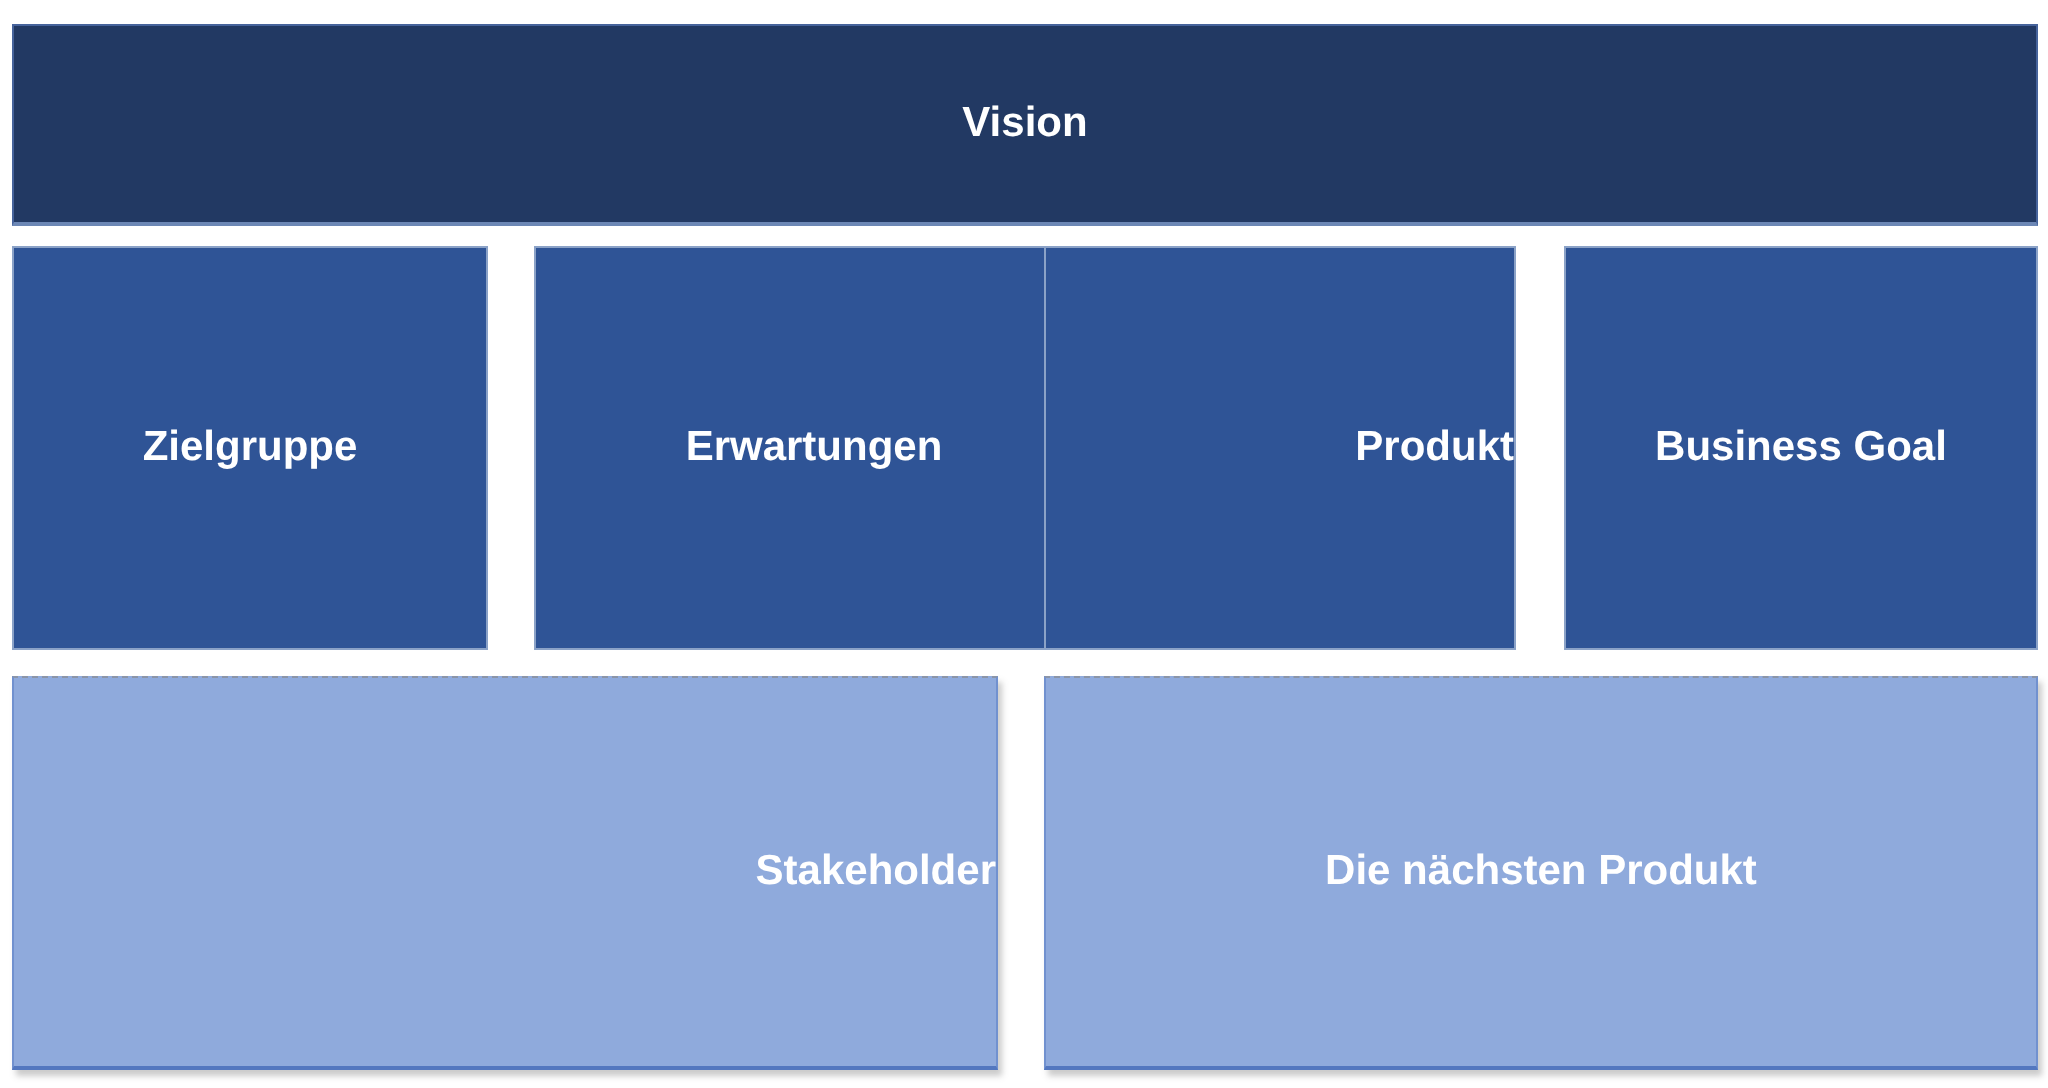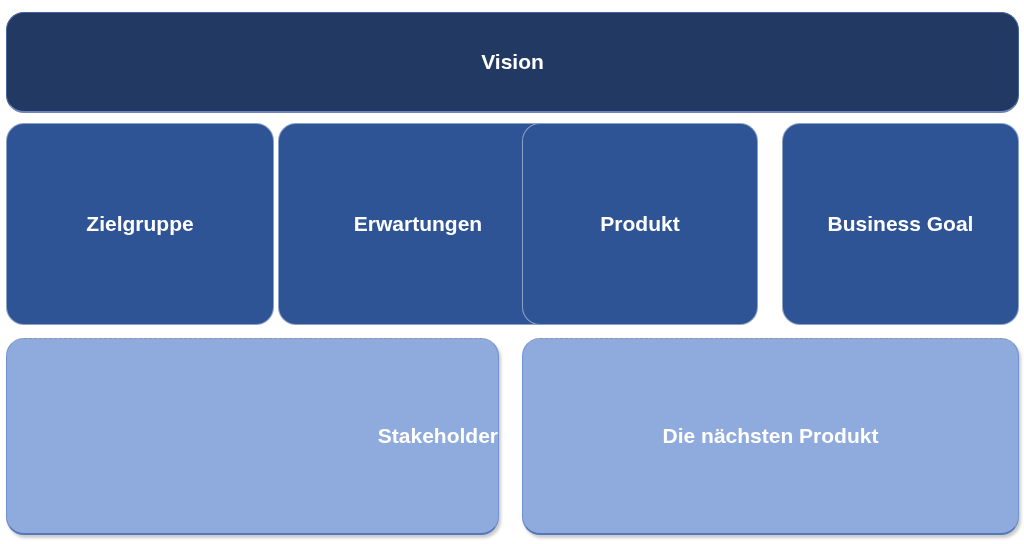--- a/index.html
+++ b/index.html
@@ -15,44 +15,43 @@
     font-family: "Liberation Sans", "DejaVu Sans", sans-serif;
     overflow: hidden;
   }
   .box {
     position: absolute;
     box-sizing: border-box;
     display: flex;
     align-items: center;
     justify-content: center;
     text-align: center;
-    border-radius: 18px;
   }
   .box .label {
     color: #ffffff;
     font-size: 21px;
     font-weight: bold;
     line-height: 1.2;
   }
   
   .b-vision {
     left: 6px; top: 12px; width: 1013px; height: 101px;
     background: #223963;
     border: 1px solid #46639b;
     border-bottom: 2px solid #6c87b5;
   }
   
   .b-mid {
     top: 123px; height: 202px;
     background: #2f5496;
     border: 1px solid rgba(215, 225, 240, 0.55);
   }
-  .b-zielgruppe    { left: 6px;   width: 268px; }
-  .b-erwartungen   { left: 278px; width: 280px; }
-  .b-produkt       { left: 522px; width: 236px; }
+  .b-zielgruppe    { left: 6px;   width: 238px; }
+  .b-erwartungen   { left: 267px; width: 280px; }
+  .b-produkt       { left: 522px; width: 236px; justify-content: flex-end; }
   .b-business-goal { left: 782px; width: 237px; }
   
   .b-light {
     top: 338px; height: 197px;
     background: #8faadc;
     border: 1px solid #7191cf;
     border-top: 1px dashed #8b95a8;
     border-bottom: 2px solid #5377bf;
     box-shadow: 2px 3px 3px rgba(140, 140, 140, 0.45);
   }

